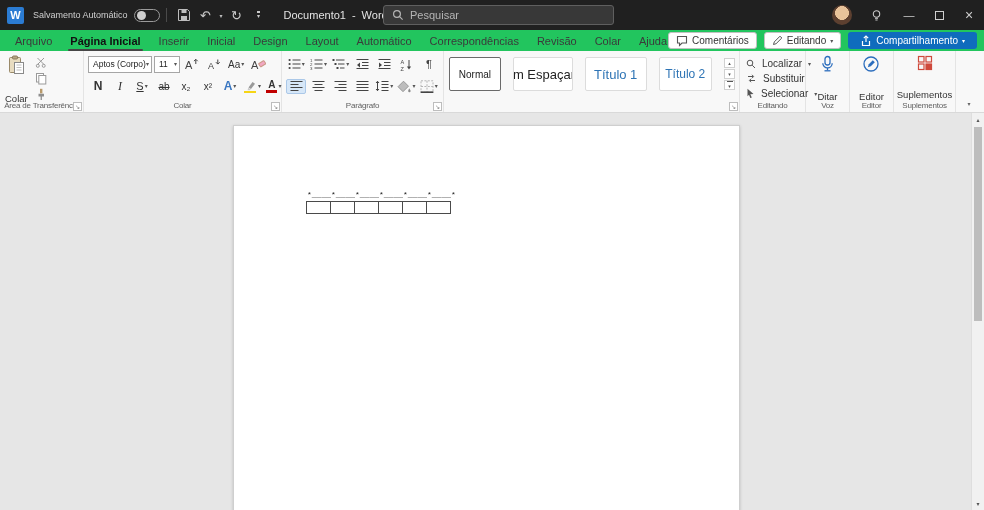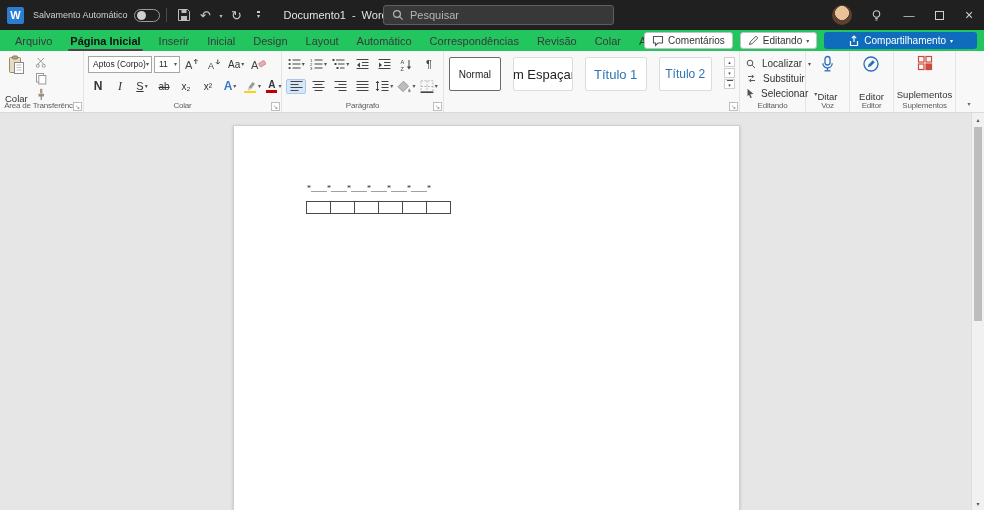--- a/index.html
+++ b/index.html
@@ -27,21 +27,21 @@
 .winbtn.close{font-size:14px;}
 .maxbox{display:inline-block;width:9px;height:9px;border:1px solid #cfcfcf;}
 
 
 .tabrow{height:21px;background:#22c55e;display:flex;align-items:center;padding-left:6px;position:relative;font-size:11px;color:#3a3a3a;}
 .tab{padding:0 9px;height:100%;display:flex;align-items:center;position:relative;white-space:nowrap;}
 .tab.active{font-weight:bold;color:#111;}
 .tab.active::after{content:"";position:absolute;left:7px;right:7px;bottom:0;height:2.5px;background:#464646;border-radius:2px;}
 .tabrow-right{position:absolute;right:7px;top:2px;display:flex;gap:7px;align-items:center;}
 .pillbtn{height:17px;border:1px solid #c2c2c2;border-radius:3px;background:#fff;display:flex;align-items:center;gap:4px;padding:0 7px;font-size:10px;color:#333;white-space:nowrap;}
-.sharebtn{height:17px;border-radius:3px;background:#0f6cbd;color:#fff;display:flex;align-items:center;gap:4px;padding:0 24px;font-size:10px;white-space:nowrap;}
+.sharebtn{height:17px;border-radius:3px;background:#0f6cbd;color:#fff;display:flex;align-items:center;gap:4px;padding:0 12px;font-size:10px;white-space:nowrap;}
 .chev{font-size:6px;color:#555;line-height:1;}
 .chev-w{color:#fff;}
 
 
 .ribbon{height:62px;background:#f8f8f8;border-bottom:1px solid #d9d9d9;display:flex;position:relative;}
 .rgroup{position:relative;border-right:1px solid #e4e4e4;padding:2px 2px 14px;flex:none;}
 .glabel{position:absolute;bottom:2px;left:2px;right:2px;text-align:center;font-size:8px;color:#606060;white-space:nowrap;letter-spacing:-0.2px;}
 .launcher{position:absolute;bottom:1px;right:1px;width:9px;height:9px;border:1px solid #bdbdbd;color:#707070;font-size:6px;display:flex;align-items:center;justify-content:center;background:#fff;}
 .g-clipboard{width:84px;}
 .g-font{width:198px;}
@@ -68,39 +68,39 @@
 .b-underline{text-decoration:underline;font-size:11px;color:#333;}
 .b-strike{text-decoration:line-through;font-size:10px;color:#333;}
 .b-sub,.b-sup{font-size:10px;color:#333;}
 .b-case{font-size:10px;color:#333;}
 .b-effects{font-size:12px;font-weight:bold;color:#3a77c2;}
 .colorstack{display:flex;flex-direction:column;align-items:center;}
 .colorstack .ag{font-size:10px;font-weight:bold;line-height:9px;color:#333;}
 .colorbar{width:11px;height:3px;margin-top:1px;}
 .active-ctl{background:#d6e7f8;border:1px solid #abc8e8;border-radius:2px;}
 .pilcrow{font-size:11px;color:#444;}
-.srow{display:flex;align-items:flex-start;gap:12px;padding:4px 2px 0 3px;}
+.srow{display:flex;align-items:center;gap:12px;padding:4px 2px 0 3px;}
 .stylecell{height:34px;background:#fff;border:1px solid #dcdcdc;border-radius:2px;display:flex;align-items:center;justify-content:center;padding:0 3px;white-space:nowrap;overflow:hidden;}
 .stylecell.selected{border-color:#6a6a6a;}
 .sc-1{width:62px;}.sc-2{width:72px;}.sc-3{width:74px;}.sc-4{width:64px;}
 .s-normal{font-size:10px;color:#222;}
 .s-nospace{font-size:13px;color:#222;}
 .s-h1{font-size:13px;color:#2e74b5;}
 .s-h2{font-size:12px;color:#2e74b5;}
 .gallery-ctrl{display:flex;flex-direction:column;gap:1px;}
 .gbtn{width:11px;height:10px;border:1px solid #d0d0d0;background:#fff;display:flex;align-items:center;justify-content:center;font-size:5px;color:#555;flex-direction:column;}
 .gbtn.more::before{content:"";width:6px;border-top:1px solid #555;margin-bottom:1px;}
 .editcol{display:flex;flex-direction:column;gap:2px;padding:4px 2px 0 4px;}
 .editrow{display:flex;align-items:center;gap:6px;height:13px;font-size:10px;color:#333;white-space:nowrap;}
 .g-center{display:flex;justify-content:center;}
 
 
 .canvas{position:relative;height:397px;background:#e6e6e6;overflow:hidden;}
 .page{position:absolute;left:233px;top:12px;width:507px;height:560px;background:#fff;border:1px solid #cfcfcf;box-shadow:0 1px 3px rgba(0,0,0,0.18);}
-.docline{position:absolute;left:73px;top:58px;font-family:Liberation Serif, serif;font-size:8px;color:#222;letter-spacing:0;}
+.docline{position:absolute;left:73px;top:64px;font-family:Liberation Mono, monospace;font-size:8px;color:#222;letter-spacing:0;}
 .doctable{position:absolute;left:72px;top:75px;border-collapse:collapse;}
 .doctable td{width:24px;height:12px;border:1px solid #4a4a4a;padding:0;}
 .vscroll{position:absolute;right:0;top:0;width:13px;height:100%;background:#f1f1f1;border-left:1px solid #dedede;}
 .sb-up,.sb-down{height:13px;display:flex;align-items:center;justify-content:center;font-size:6px;color:#555;}
 .sb-down{position:absolute;bottom:0;left:0;right:0;}
 .sb-thumb{position:absolute;left:2px;right:2px;top:14px;height:194px;background:#bdbdbd;}
 svg{display:block;}
 </style>
 </head>
 <body>

